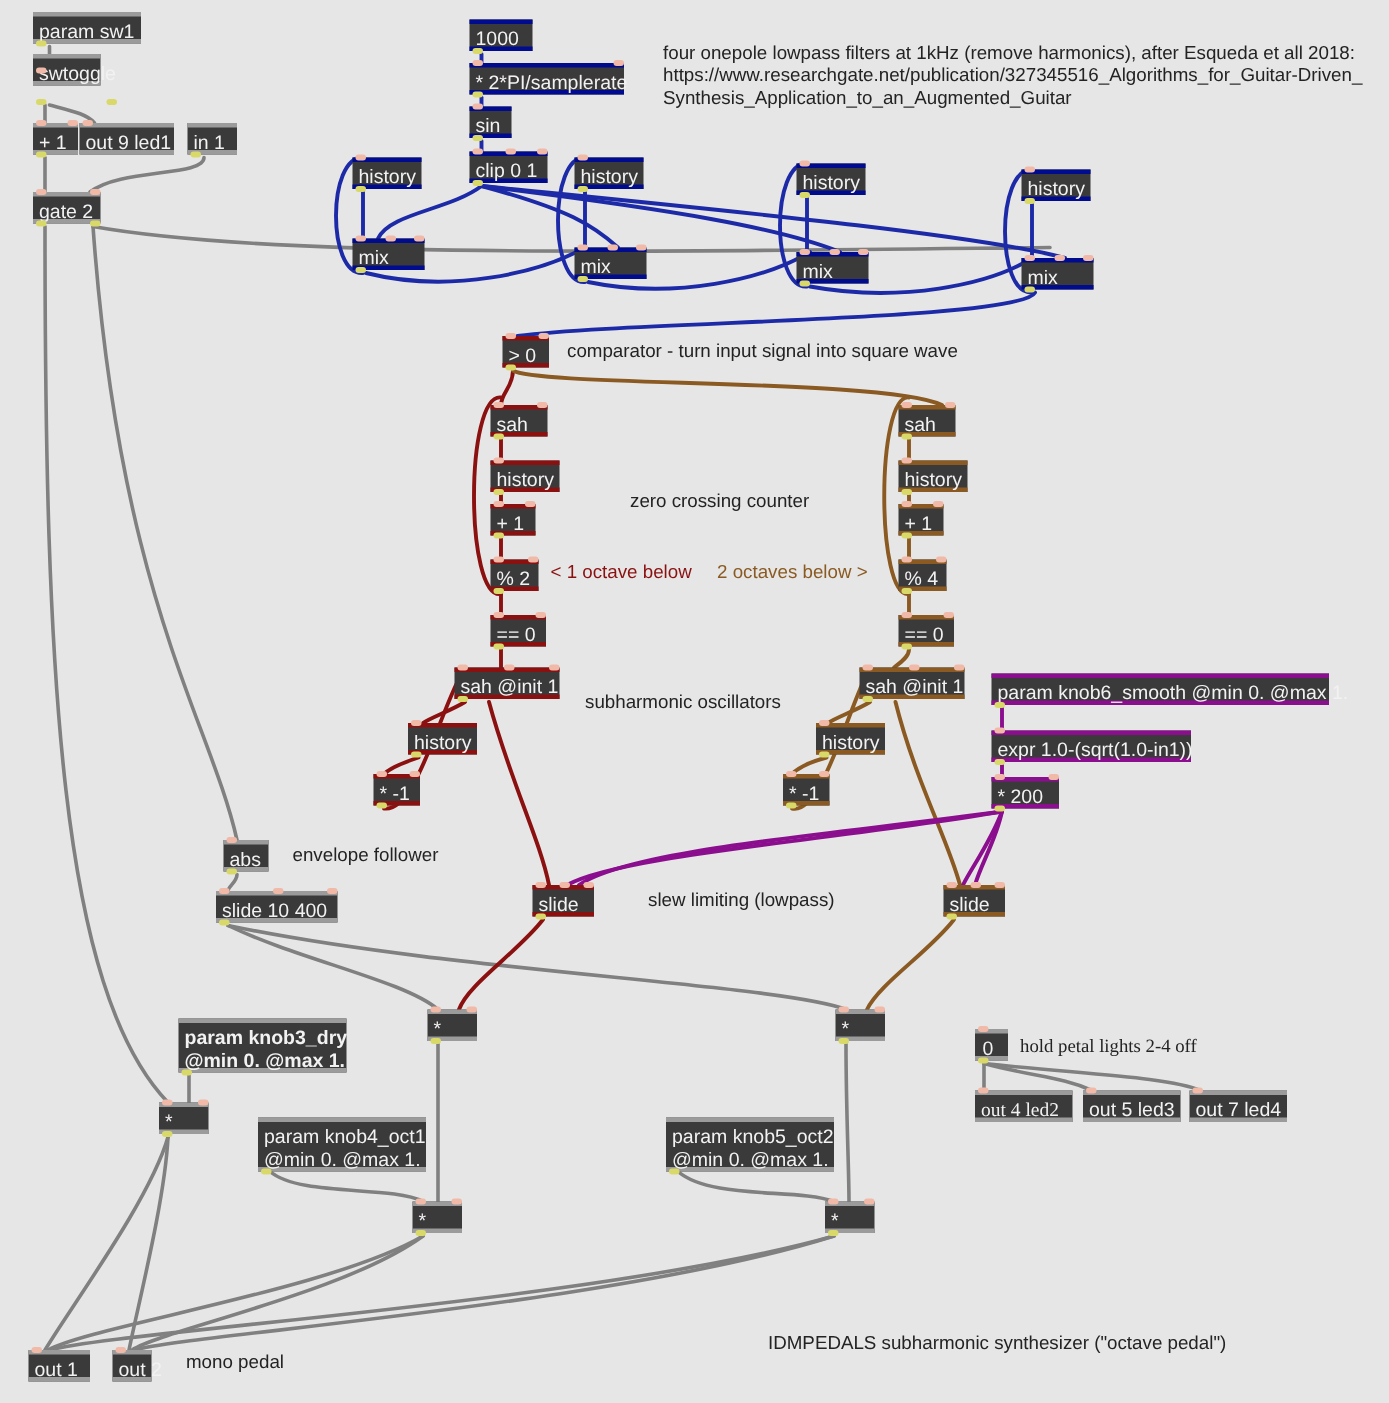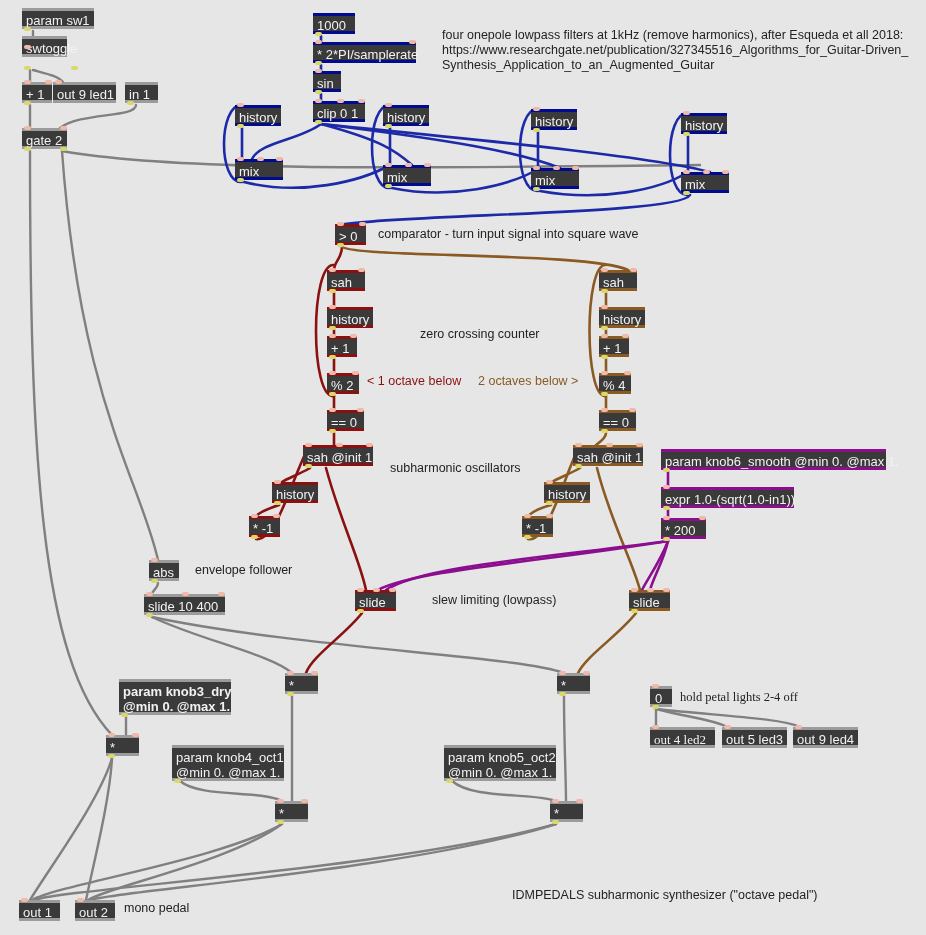--- a/index.html
+++ b/index.html
@@ -326,25 +326,25 @@
 @min 0. @max 1.</div>
       <div class="nub out-nub" style="left: 446px; top: 779px;"></div>
       <div class="obj grey" style="left: 550px; top: 801px; width: 33px; height: 21px;">*</div>
       <div class="nub in-nub" style="left: 552px; top: 799px;"></div>
       <div class="nub in-nub" style="left: 576px; top: 799px;"></div>
       <div class="nub out-nub" style="left: 552px; top: 820px;"></div>
       <div class="obj grey" style="left: 650px; top: 727px; width: 65px; height: 21px; font-family: Liberation Serif, serif;">out 4 led2</div>
       <div class="nub in-nub" style="left: 652px; top: 725px;"></div>
       <div class="obj grey" style="left: 722px; top: 727px; width: 65px; height: 21px;">out 5 led3</div>
       <div class="nub in-nub" style="left: 724px; top: 725px;"></div>
-      <div class="obj grey" style="left: 793px; top: 727px; width: 65px; height: 21px;">out 9 led4</div>
+      <div class="obj grey" style="left: 793px; top: 727px; width: 65px; height: 21px;">out 7 led4</div>
       <div class="nub in-nub" style="left: 795px; top: 725px;"></div>
       <div class="obj grey" style="left: 19px; top: 900px; width: 41px; height: 21px;">out 1</div>
       <div class="nub in-nub" style="left: 21px; top: 898px;"></div>
-      <div class="obj grey" style="left: 75px; top: 900px; width: 40px; height: 21px;">out 2</div>
+      <div class="obj grey" style="left: 75px; top: 900px; width: 26px; height: 21px;">out 2</div>
       <div class="nub in-nub" style="left: 77px; top: 898px;"></div>
       <div class="msg" style="left: 650px; top: 686px; width: 22px; height: 21px;">0</div>
       <div class="nub in-nub" style="left: 652px; top: 684px;"></div>
       <div class="nub out-nub" style="left: 652px; top: 705px;"></div>
     </div>
   <div id="comments-layer">
       <div class="cmt" style="left: 442px; top: 28px; width: 470px;">four onepole lowpass filters at 1kHz (remove harmonics), after Esqueda et all 2018:
 https://www.researchgate.net/publication/327345516_Algorithms_for_Guitar-Driven_
 Synthesis_Application_to_an_Augmented_Guitar</div>
       <div class="cmt" style="left: 378px; top: 227px; width: 300px;">comparator - turn input signal into square wave</div>

